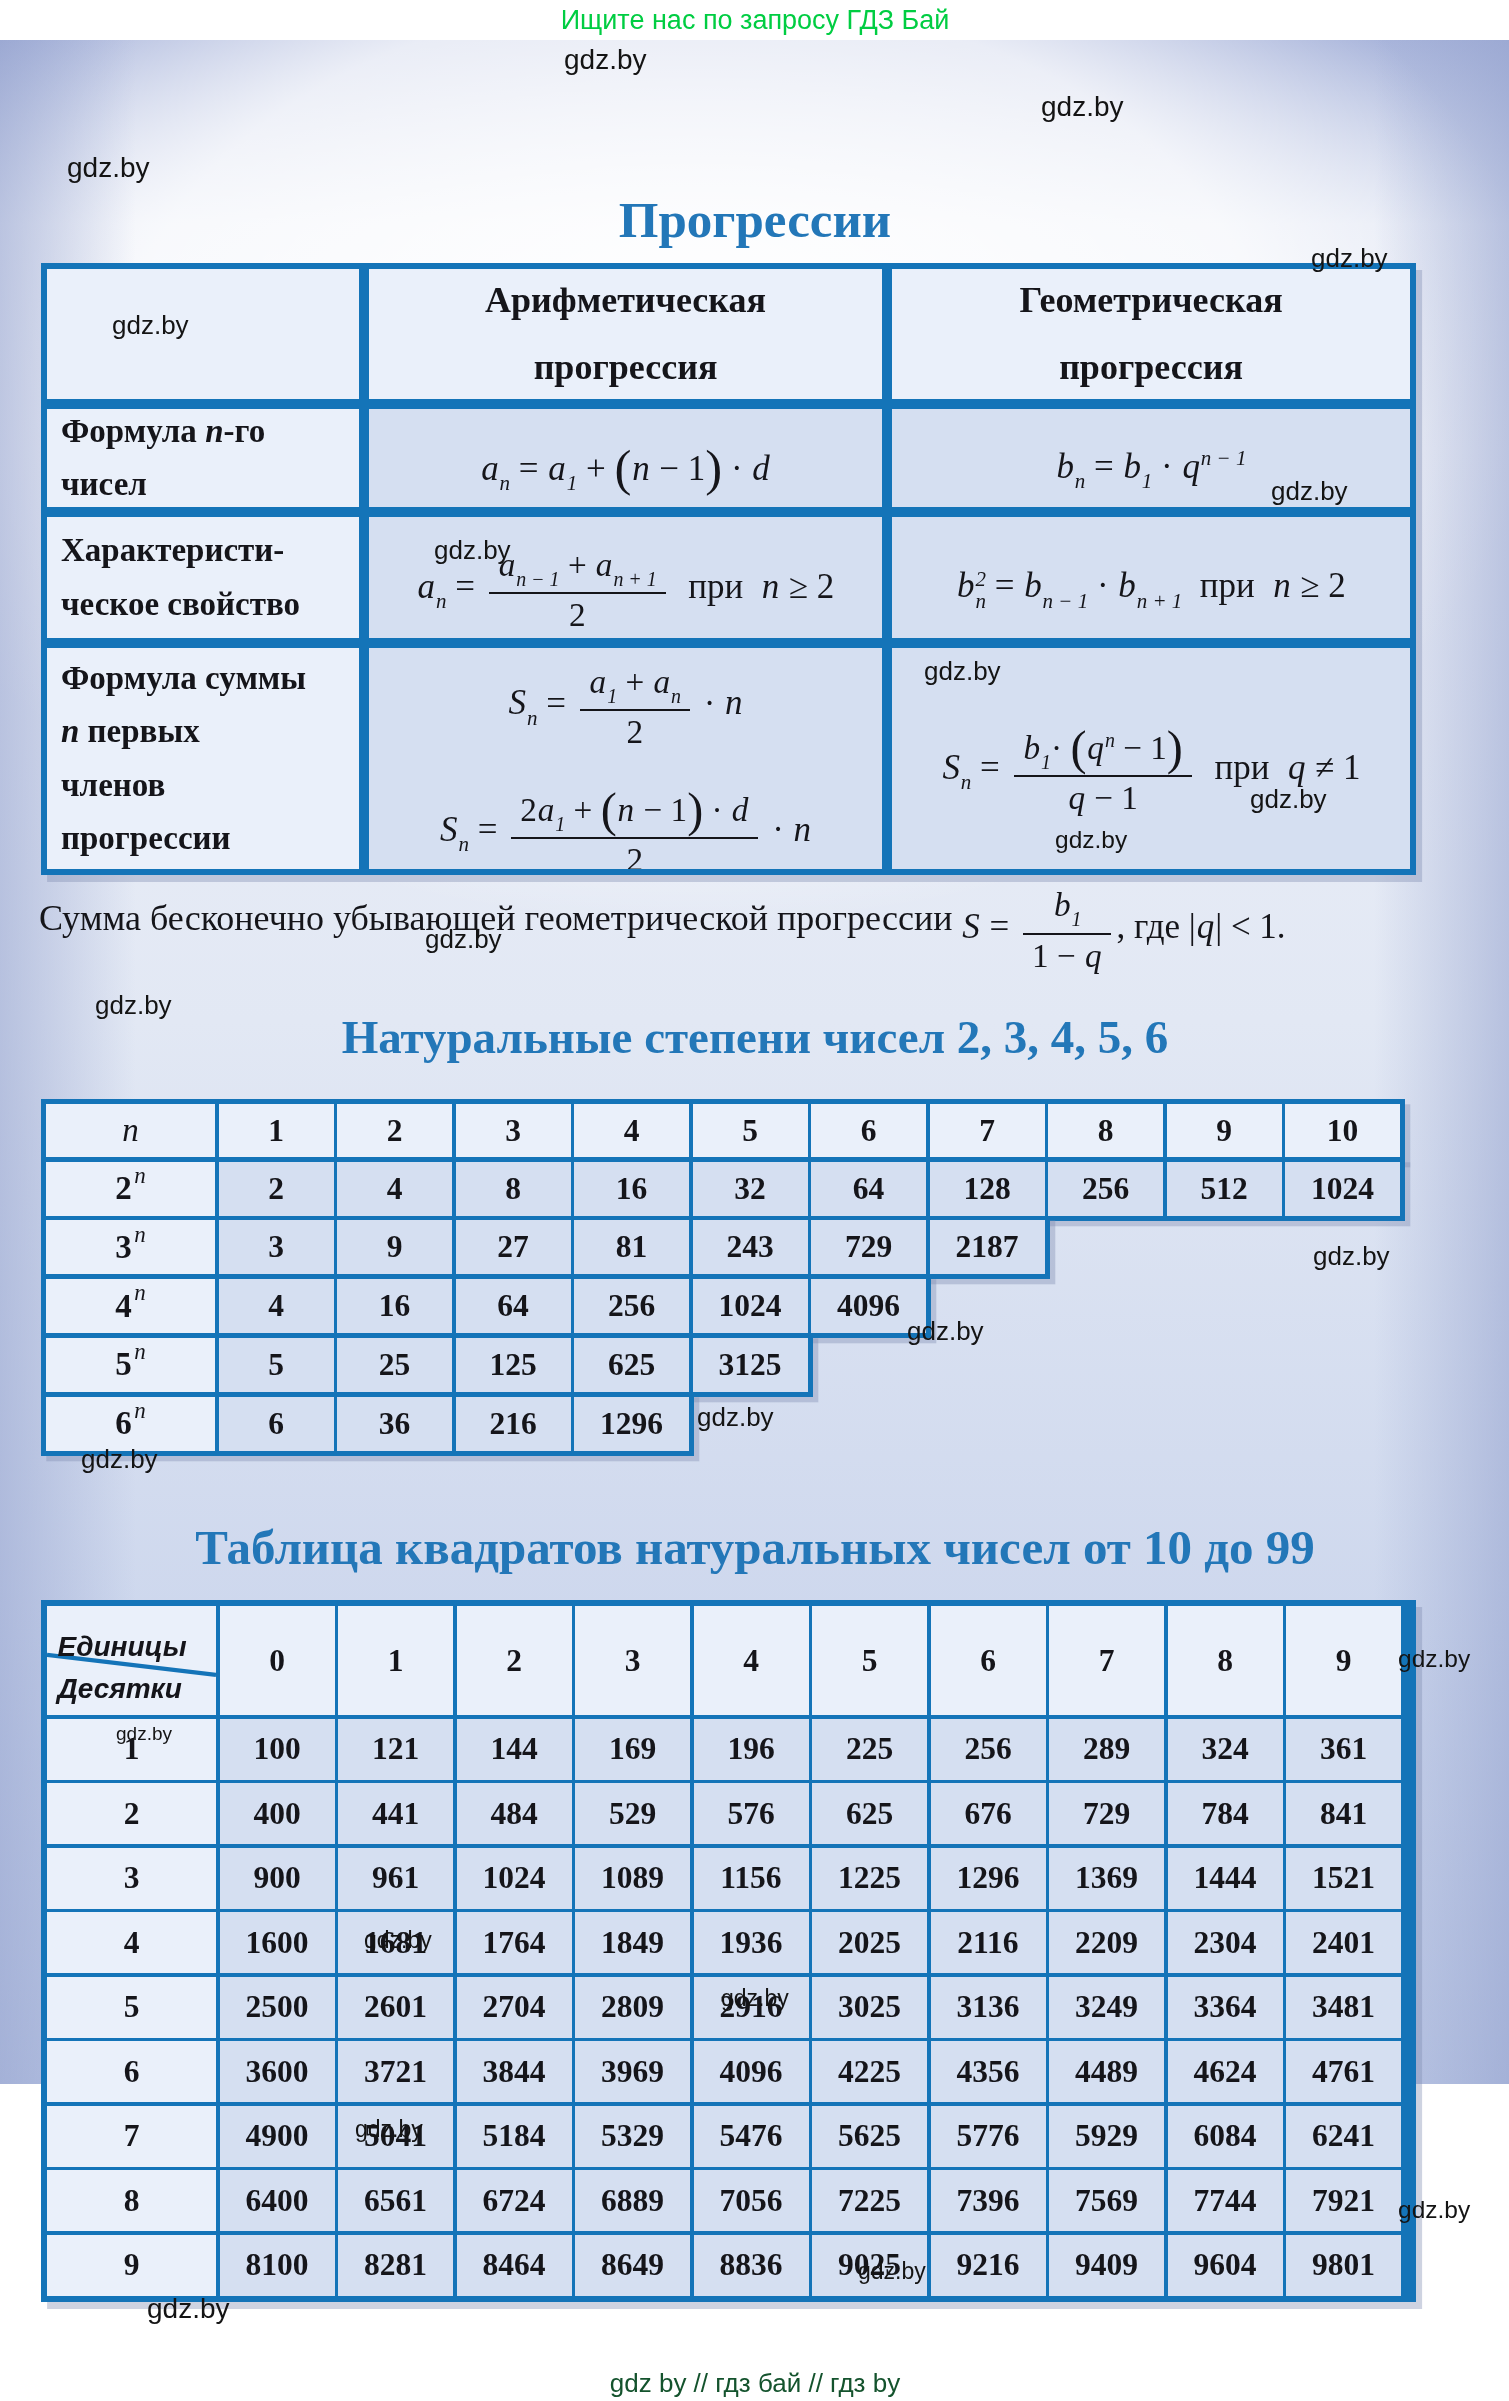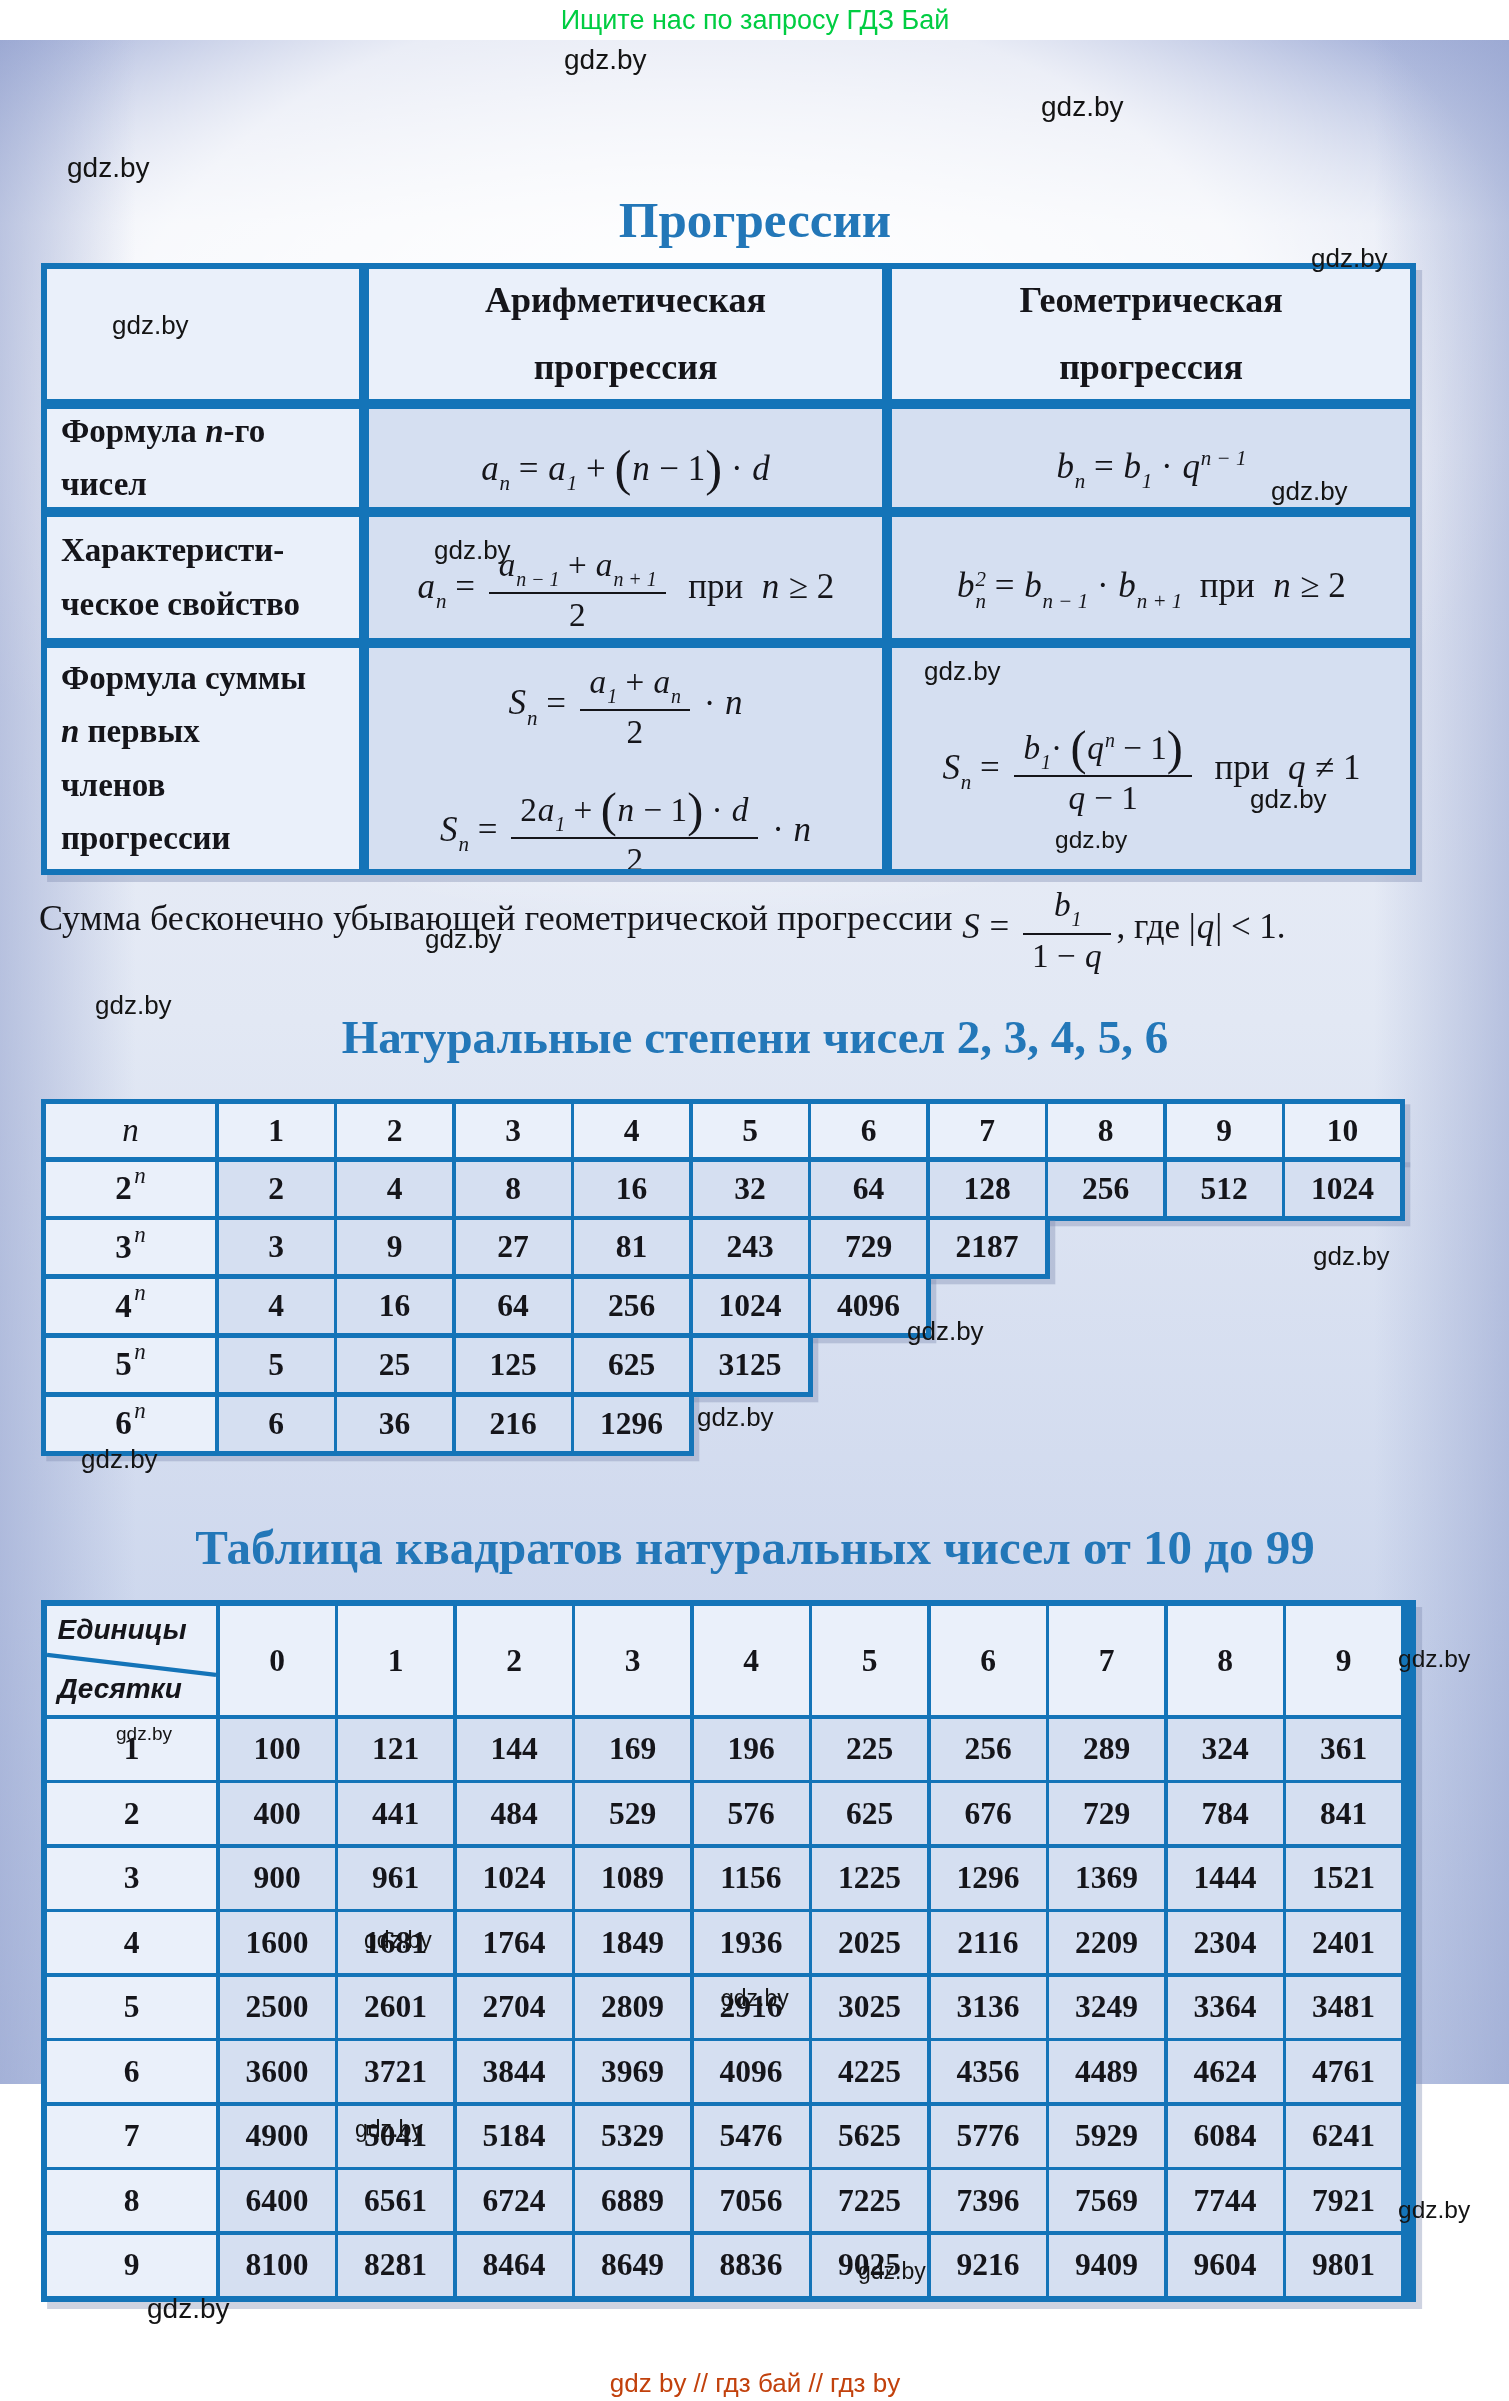--- a/index.html
+++ b/index.html
@@ -3,21 +3,21 @@
 <meta charset="utf-8">
 <style>
   html,body{margin:0;padding:0;}
   .page{position:relative;width:1510px;height:2401px;overflow:hidden;background:#ffffff;
         font-family:"Liberation Serif",serif;color:#15151a;}
   .banner{position:absolute;left:0;top:0;width:100%;height:40px;background:#ffffff;
           display:flex;align-items:center;justify-content:center;
           font-family:"Liberation Sans",sans-serif;font-size:27px;color:#00cd42;}
   .footer{position:absolute;left:0;top:2365px;width:100%;height:37px;background:#ffffff;
           display:flex;align-items:center;justify-content:center;
-          font-family:"Liberation Sans",sans-serif;font-size:26px;color:#c2410c;}
+          font-family:"Liberation Sans",sans-serif;font-size:26px;color:#14532d;}
   .content{position:absolute;left:0;top:40px;width:1510px;height:2044px;
     background:
       linear-gradient(90deg, rgba(146,160,205,.55), rgba(146,160,205,0) 9%, rgba(146,160,205,0) 91%, rgba(146,160,205,.55)),
       radial-gradient(ellipse 1138px 744px at 46% 16%, #ffffff, rgba(255,255,255,.75) 50%, rgba(255,255,255,0) 75%),
       linear-gradient(180deg, #a9b5db, #e2e7f4 9%, #edf0f8 20%, #e2e8f4 48%, #cdd7ed 78%, #bac6e4 100%);}
   .main-title{position:absolute;left:0;top:151px;width:100%;margin:0;text-align:center;
           font-size:51px;font-weight:bold;color:#2377b8;}
   .sec-title{position:absolute;left:0;margin:0;width:100%;text-align:center;font-weight:bold;color:#2377b8;}
   #powersTitle{top:970px;font-size:47px;}
   #squaresTitle{top:1479px;font-size:49px;}
@@ -69,21 +69,21 @@
   
   #squaresTable{position:absolute;left:41px;top:1560px;width:1363px;display:grid;
       grid-template-columns:169px repeat(10,115px);
       grid-template-rows:109px repeat(9,61px);
       gap:3.5px;background:#1474b8;border:6.1px solid #1474b8;
       box-shadow:6.1px 7px 0 rgba(125,140,175,.38);}
   .scell{display:flex;align-items:center;justify-content:center;font-weight:bold;font-size:31.5px;}
   .corner{position:relative;}
   .corner-label{position:absolute;left:10.5px;font-family:"Liberation Sans",sans-serif;
         font-style:italic;font-weight:bold;font-size:28px;}
-  .corner-top{top:8px;}
+  .corner-top{top:25px;}
   .corner-bottom{bottom:10.5px;}
   .corner svg{position:absolute;left:0;top:0;width:100%;height:100%;}
 
   
   .wm{position:absolute;font-family:"Liberation Sans",sans-serif;color:#141414;
       white-space:nowrap;line-height:1;}
 </style>
 </head>
 <body>
 

